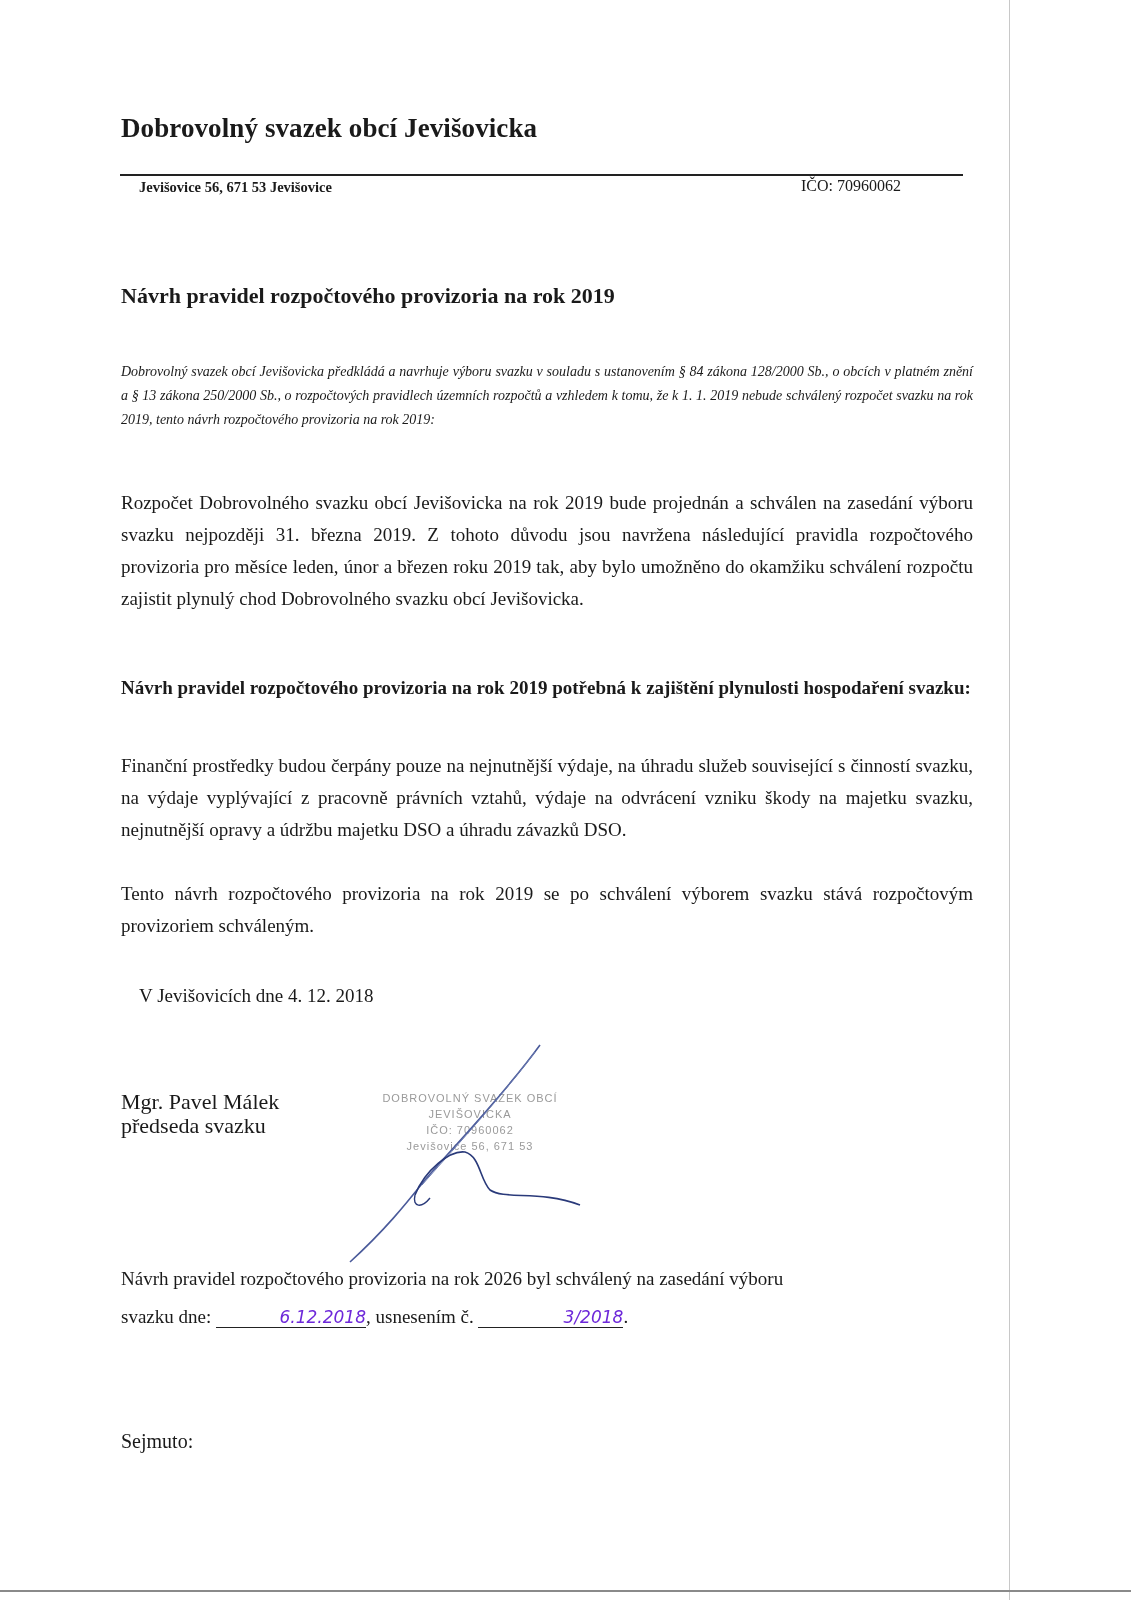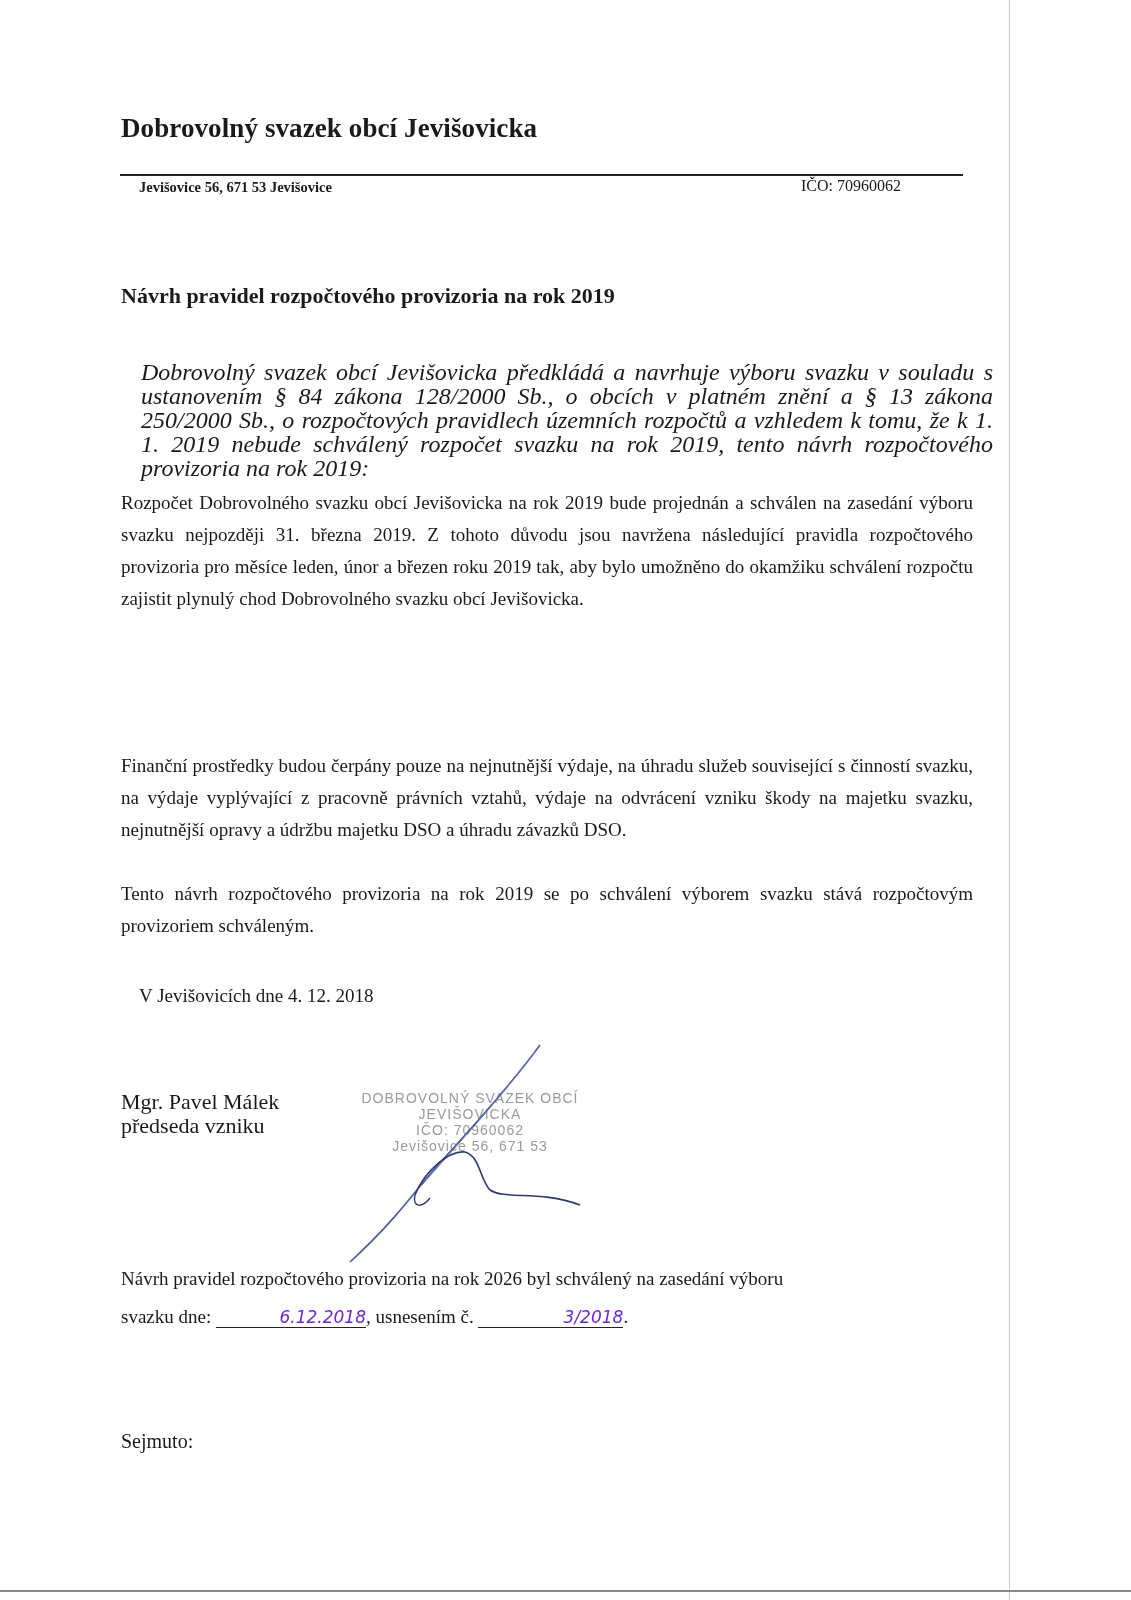--- a/index.html
+++ b/index.html
@@ -7,28 +7,28 @@
   .page { position:absolute; left:0; top:0; width:1131px; height:1600px; }
   .edge-v { position:absolute; left:1009px; top:0; width:1px; height:1600px; background:#c8c8c8; }
   .edge-h { position:absolute; left:0; top:1590px; width:1131px; height:2px; background:#8a8a8a; }
   .abs { position:absolute; }
   .org-name { left:121px; top:113px; font-size:27px; font-weight:bold; letter-spacing:0.1px; white-space:nowrap; }
   .header-rule { left:120px; top:174px; width:843px; height:2px; background:#222; }
   .address { left:139px; top:179px; font-size:14.5px; font-weight:bold; white-space:nowrap; }
   .ico { left:801px; top:177px; font-size:16px; white-space:nowrap; }
   .doc-title { left:121px; top:283px; font-size:22px; font-weight:bold; white-space:nowrap; }
   .para { left:121px; width:852px; font-size:19px; line-height:32px; text-align:justify; text-align-last:left; }
-  .intro { top:360px; font-style:italic; font-size:24px; line-height:24px;margin-left:20px; }
+  .intro { top:360px; font-style:italic; font-size:14px; line-height:24px; }
   .p1 { top:487px; }
   .subhead { top:672px; font-weight:bold; }
   .p2 { top:750px; }
   .p3 { top:878px; }
   .place-date { left:121px; top:985px; font-size:19px; white-space:nowrap;margin-left:18px; }
   .signer { left:121px; top:1090px; font-size:22px; line-height:24px; }
-  .stamp { left:340px; top:1090px; width:260px; text-align:center; font-family:"Liberation Sans", sans-serif; font-size:14px; line-height:16px; color:#9a9a9a; letter-spacing:1px; }
+  .stamp { left:340px; top:1090px; width:260px; text-align:center; font-family:"Liberation Sans", sans-serif; font-size:11px; line-height:16px; color:#9a9a9a; letter-spacing:1px; }
   .signature { left:330px; top:1040px; }
   .approval { left:121px; top:1268px; font-size:19px; white-space:nowrap; }
   .approval-2 { left:121px; top:1306px; font-size:19px; white-space:nowrap; }
   .fill { display:inline-block; border-bottom:1px solid #222; text-align:right; font-family:"DejaVu Sans", sans-serif; font-style:italic; font-size:17px; color:#6d28d9; vertical-align:baseline; }
   .fill-date { width:150px; }
   .fill-num { width:145px; }
   .posted-row { left:121px; top:1383px; white-space:nowrap; }
   .posted-label { font-size:20px; }
   .posted-hand { font-family:"DejaVu Sans", sans-serif; font-size:26px; color:#3a4a8a; margin-left:8px; font-style:italic; letter-spacing:3px; }
   .posted-note { font-size:13px; margin-left:24px; }
@@ -43,28 +43,29 @@
 
   <div class="abs org-name">Dobrovolný svazek obcí Jevišovicka</div>
   <div class="abs header-rule"></div>
   <div class="abs address">Jevišovice 56,  671 53  Jevišovice</div>
   <div class="abs ico">IČO: 70960062</div>
 
   <div class="abs doc-title">Návrh pravidel rozpočtového provizoria na rok 2019</div>
 
   <div class="abs para intro">Dobrovolný svazek obcí Jevišovicka předkládá a navrhuje výboru svazku v souladu s ustanovením § 84 zákona 128/2000 Sb., o obcích v platném znění a § 13 zákona 250/2000 Sb., o rozpočtových pravidlech územních rozpočtů a vzhledem k tomu, že k 1. 1. 2019 nebude schválený rozpočet svazku na rok 2019, tento návrh rozpočtového provizoria na rok 2019:</div>
   <div class="abs para p1">Rozpočet Dobrovolného svazku obcí Jevišovicka na rok 2019 bude projednán a schválen na zasedání výboru svazku nejpozději 31. března 2019. Z tohoto důvodu jsou navržena následující pravidla rozpočtového provizoria pro měsíce leden, únor a březen roku 2019 tak, aby bylo umožněno do okamžiku schválení rozpočtu zajistit plynulý chod Dobrovolného svazku obcí Jevišovicka.</div>
+  <div class="abs para subhead">Návrh pravidel rozpočtového provizoria na rok 2019 potřebná k zajištění plynulosti hospodaření svazku:</div>
   <div class="abs para p2">Finanční prostředky budou čerpány pouze na nejnutnější výdaje, na úhradu služeb související s činností svazku, na výdaje vyplývající z pracovně právních vztahů, výdaje na odvrácení vzniku škody na majetku svazku, nejnutnější opravy a údržbu majetku DSO a úhradu závazků DSO.</div>
   <div class="abs para p3">Tento návrh rozpočtového provizoria na rok 2019 se po schválení výborem svazku stává rozpočtovým provizoriem schváleným.</div>
 
   <div class="abs place-date">V Jevišovicích dne 4. 12. 2018</div>
 
   <div class="abs signer">
     <div>Mgr. Pavel Málek</div>
-    <div>předseda vzniku</div>
+    <div>předseda svazku</div>
   </div>
 
   <div class="abs stamp">
     <div>DOBROVOLNÝ SVAZEK OBCÍ</div>
     <div>JEVIŠOVICKA</div>
     <div>IČO: 70960062</div>
     <div>Jevišovice 56, 671 53</div>
   </div>
 
   <svg class="abs signature" width="280" height="230" viewBox="0 0 280 230">

